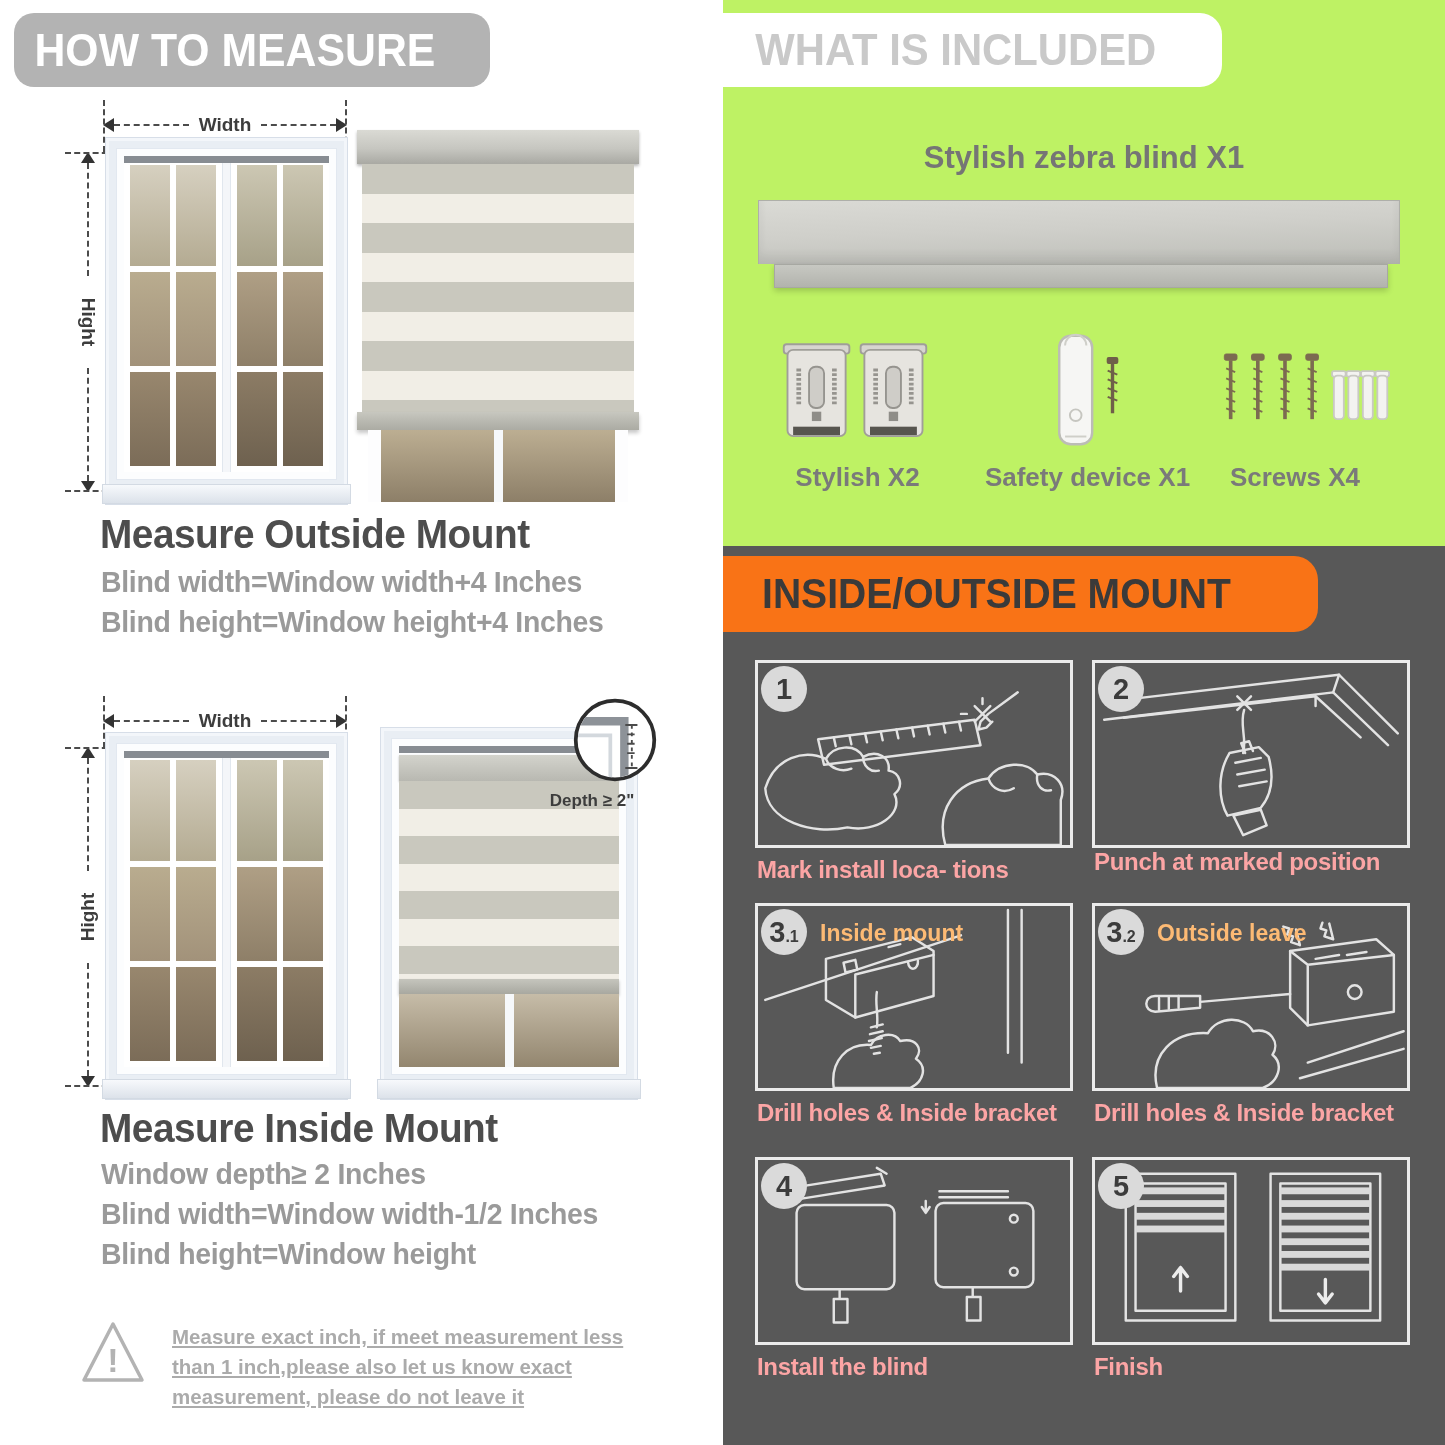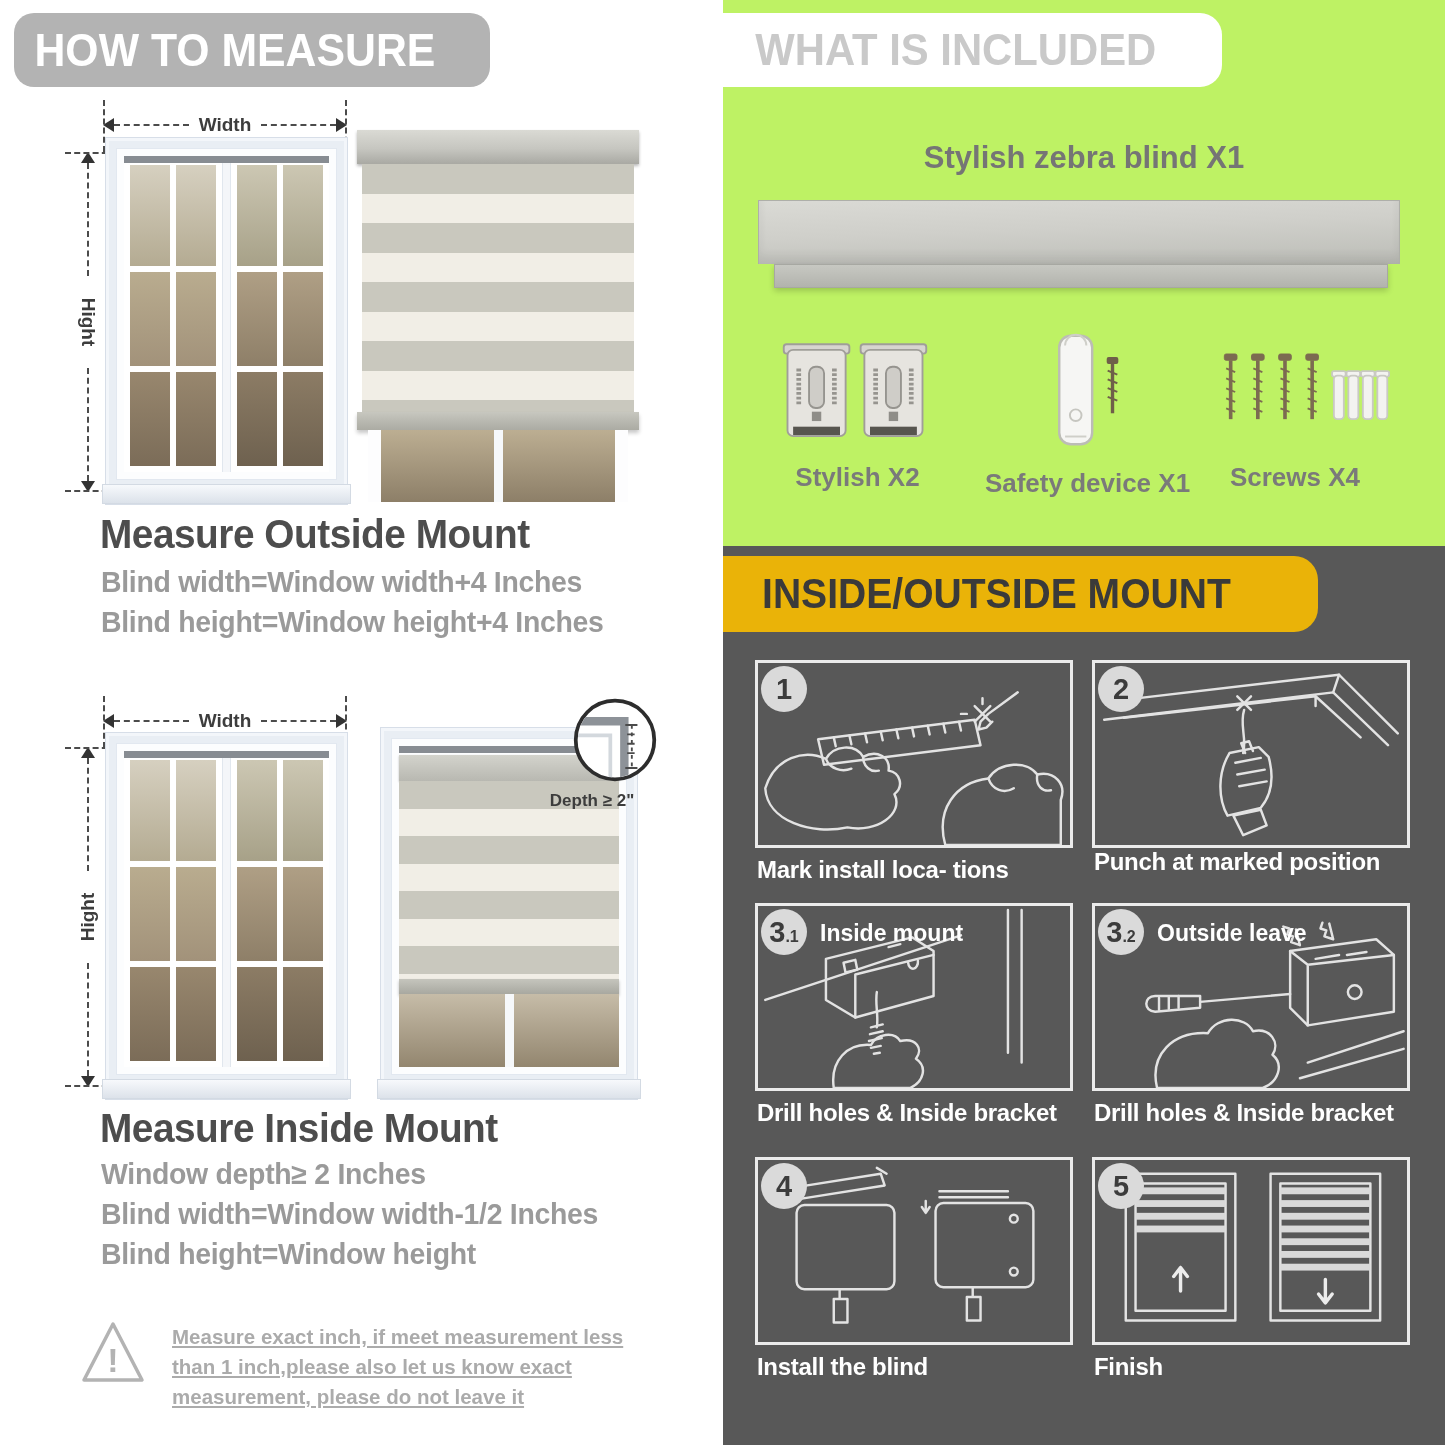--- a/index.html
+++ b/index.html
@@ -76,28 +76,28 @@
   
   #included-panel { left:723px; top:0; width:722px; height:546px; background:#bef264; }
   #included-box { position:absolute; left:0; top:13px; width:499px; height:74px; background:#ffffff; border-radius:0 22px 22px 0; display:flex; align-items:center; }
   #included-box span { font-size:44px; font-weight:bold; color:#c9c9c9; padding-left:34px; display:inline-block; transform:scaleX(.95); transform-origin:left center; white-space:nowrap; }
   #product-label { position:absolute; left:0; top:140px; width:100%; text-align:center; font-size:31px; font-weight:bold; color:#757575; }
   .cass-top { position:absolute; left:0; top:0; right:0; height:64px; background:linear-gradient(178deg,#dadad5 0%,#cfcfca 45%,#bcbdb7 100%); border:1px solid #aeafa9; border-bottom:none; box-shadow:inset 0 -8px 10px rgba(0,0,0,.07); }
   .cass-lip { position:absolute; left:16px; right:12px; top:64px; height:24px; background:linear-gradient(180deg,#c7c8c2,#b2b3ad); border:1px solid #a7a8a2; box-shadow:0 3px 6px rgba(0,0,0,.18); }
   .item-caption { position:absolute; top:462px; font-size:26px; font-weight:bold; color:#7a7a7a; text-align:center; white-space:nowrap; }
 
   #dark-panel { left:723px; top:546px; width:722px; height:899px; background:#585858; }
-  #mount-box { position:absolute; left:0; top:10px; width:595px; height:76px; background:#eab308; border-radius:0 24px 24px 0; display:flex; align-items:center; }
+  #mount-box { position:absolute; left:0; top:10px; width:595px; height:76px; background:#f97316; border-radius:0 24px 24px 0; display:flex; align-items:center; }
   #mount-box span { font-size:42px; font-weight:bold; color:#3a3a3a; padding-left:42px; display:inline-block; transform:scaleX(.93); transform-origin:left center; white-space:nowrap; }
 
   .step-box { position:absolute; width:318px; height:188px; border:3px solid #ebebeb; }
   .step-badge { position:absolute; left:3px; top:3px; width:46px; height:46px; border-radius:50%; background:#dadada; color:#3c3c3c; display:flex; align-items:center; justify-content:center; font-weight:bold; font-size:29px; }
   .badge-sub { font-size:16px; margin-top:10px; }
-  .step-label { position:absolute; left:62px; top:14px; font-size:23px; font-weight:bold; color:#ffffff; white-space:nowrap; }
-  .step-caption { position:absolute; width:330px; font-size:24px; font-weight:bold; color:#ffffff; white-space:nowrap; letter-spacing:-0.3px; }
+  .step-label { position:absolute; left:62px; top:14px; font-size:23px; font-weight:bold; color:#fdba74; white-space:nowrap; }
+  .step-caption { position:absolute; width:330px; font-size:24px; font-weight:bold; color:#fca5a5; white-space:nowrap; letter-spacing:-0.3px; }
   .step-art { position:absolute; inset:0; width:100%; height:100%; }
 </style>
 </head>
 <body>
 
 <div id="stage">
 
   <div id="howto-box" class="abs">
     <span>HOW TO MEASURE</span>
   </div>
@@ -324,21 +324,21 @@
         <rect x="142" y="27" width="15" height="6" rx="2"></rect>
           <rect x="144" y="32" width="11" height="48" rx="4"></rect>
         <rect x="158" y="27" width="15" height="6" rx="2"></rect>
           <rect x="160" y="32" width="11" height="48" rx="4"></rect>
         <rect x="174" y="27" width="15" height="6" rx="2"></rect>
           <rect x="176" y="32" width="11" height="48" rx="4"></rect>
       </g>
     </svg>
 
     <div class="item-caption" style="left:17px;  width:235px;">Stylish X2</div>
-    <div class="item-caption" style="left:222px; width:285px;margin-top:6px;">Safety device X1</div>
+    <div class="item-caption" style="left:222px; width:285px;">Safety device X1</div>
     <div class="item-caption" style="left:472px; width:200px;">Screws X4</div>
   </div>
 
   <div id="dark-panel" class="abs">
     <div id="mount-box">
       <span>INSIDE/OUTSIDE MOUNT</span>
     </div>
 
     <div class="step-box" style="left:32px; top:114px;">
       <svg class="step-art" viewBox="0 0 312 186">

